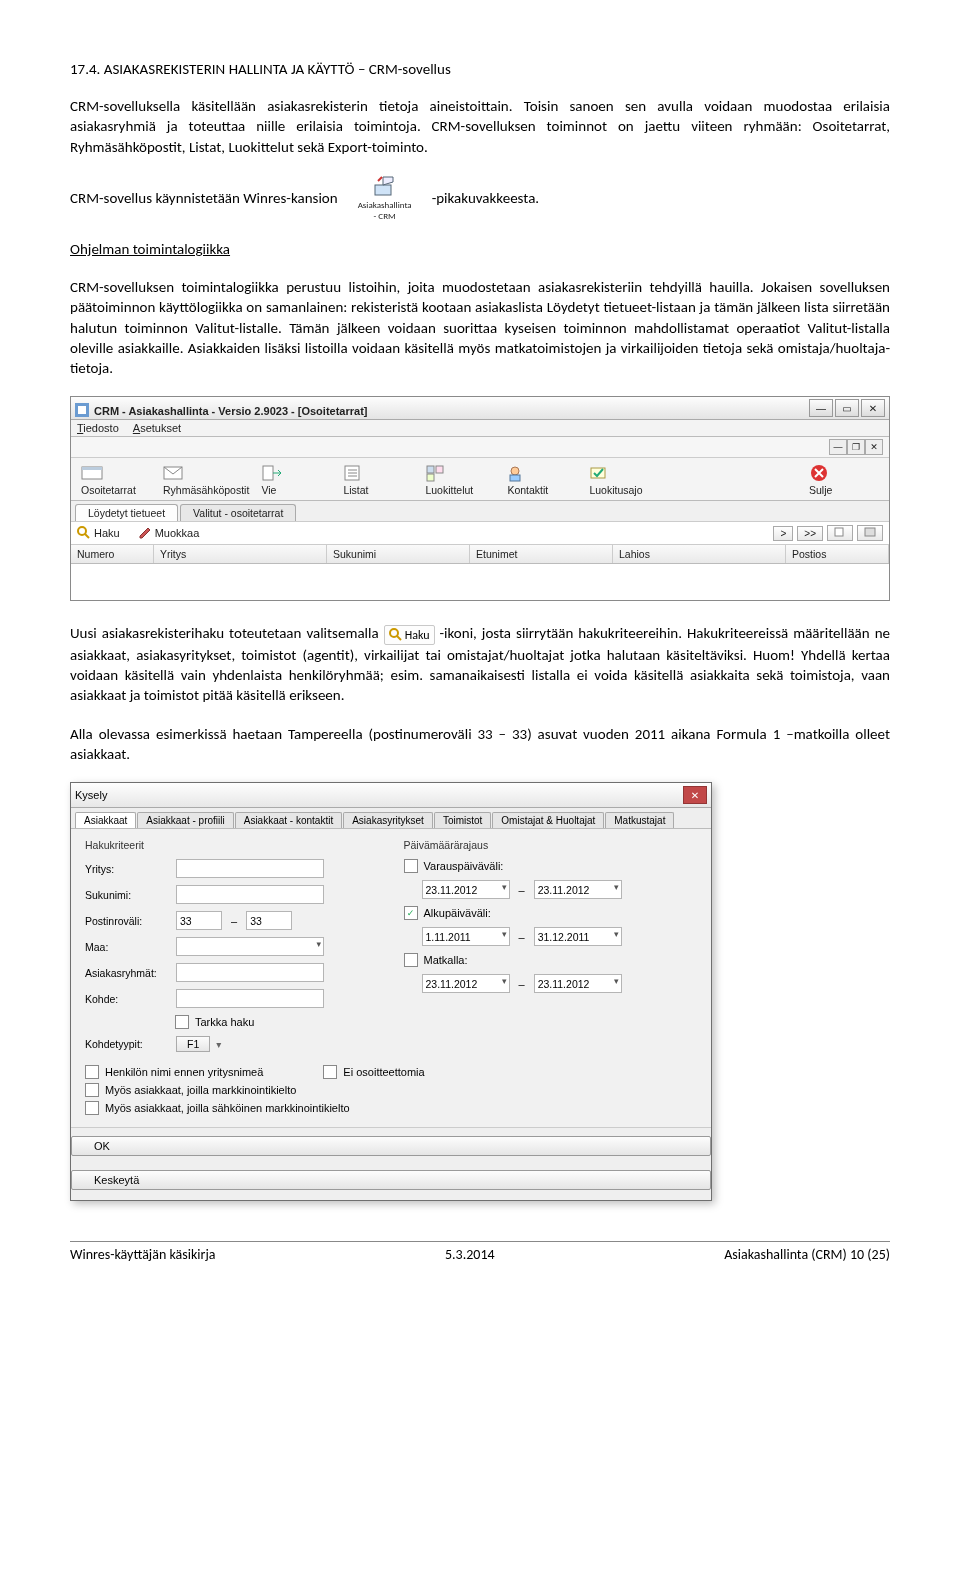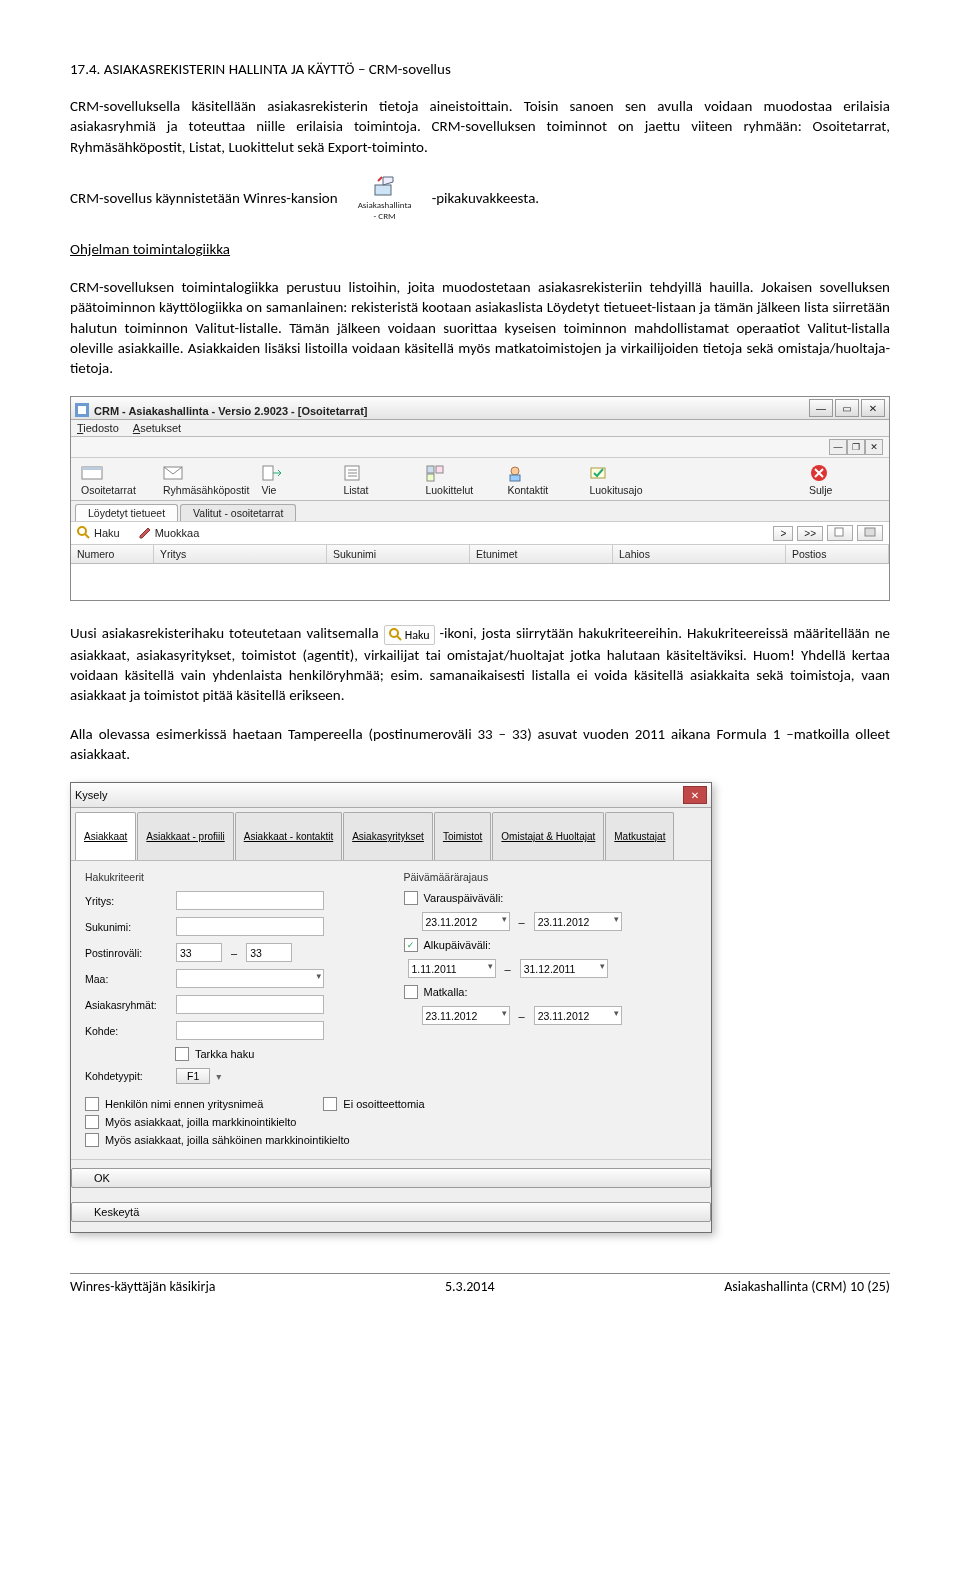--- a/index.html
+++ b/index.html
@@ -152,22 +152,22 @@
     width:22px; height:16px;
     background:#c14848; color:#fff;
     display:flex; align-items:center; justify-content:center;
     border:1px solid #923535; font-size:10px;
   }
   .dlg-tabs {
     display:flex; padding:4px 4px 0 4px; gap:1px; border-bottom:1px solid #bbb;
     background:#eee;
   }
   .dtab {
-    border:1px solid #aaa; border-bottom:none; padding:18px 8px;
-    background:#e6e6e6; font-size:10px; border-radius:2px 2px 0 0;text-decoration:underline;
+    border:1px solid #aaa; border-bottom:none; padding:2px 8px;
+    background:#e6e6e6; font-size:10px; border-radius:2px 2px 0 0;
   }
   .dtab.active { background:#fff; font-weight:normal; }
 
   .dlg-body { display:flex; padding:10px 19px 6px 14px; gap:30px; }
   .col { flex:1; }
   .group-label { font-size:10.5px; margin-bottom:8px; color:#333; }
   .frow { display:flex; align-items:center; margin-bottom:7px; gap:6px; }
   .flabel { width:85px; font-size:10.5px; }
   .finput {
     border:1px solid #b5b5b5; background:#fff; height:17px; font-size:10.5px;
@@ -448,21 +448,21 @@
       <div class="frow" style="margin-left:18px">
         <span class="finput fw-80 combo">23.11.2012</span>
         <span class="dash">–</span>
         <span class="finput fw-80 combo">23.11.2012</span>
       </div>
 
       <div class="frow">
         <span class="cbx checked"></span>
         <span>Alkupäiväväli:</span>
       </div>
-      <div class="frow" style="margin-left:4px">
+      <div class="frow" style="margin-left:18px">
         <span class="finput fw-80 combo">1.11.2011</span>
         <span class="dash">–</span>
         <span class="finput fw-80 combo">31.12.2011</span>
       </div>
 
       <div class="frow">
         <span class="cbx"></span>
         <span>Matkalla:</span>
       </div>
       <div class="frow" style="margin-left:18px">

